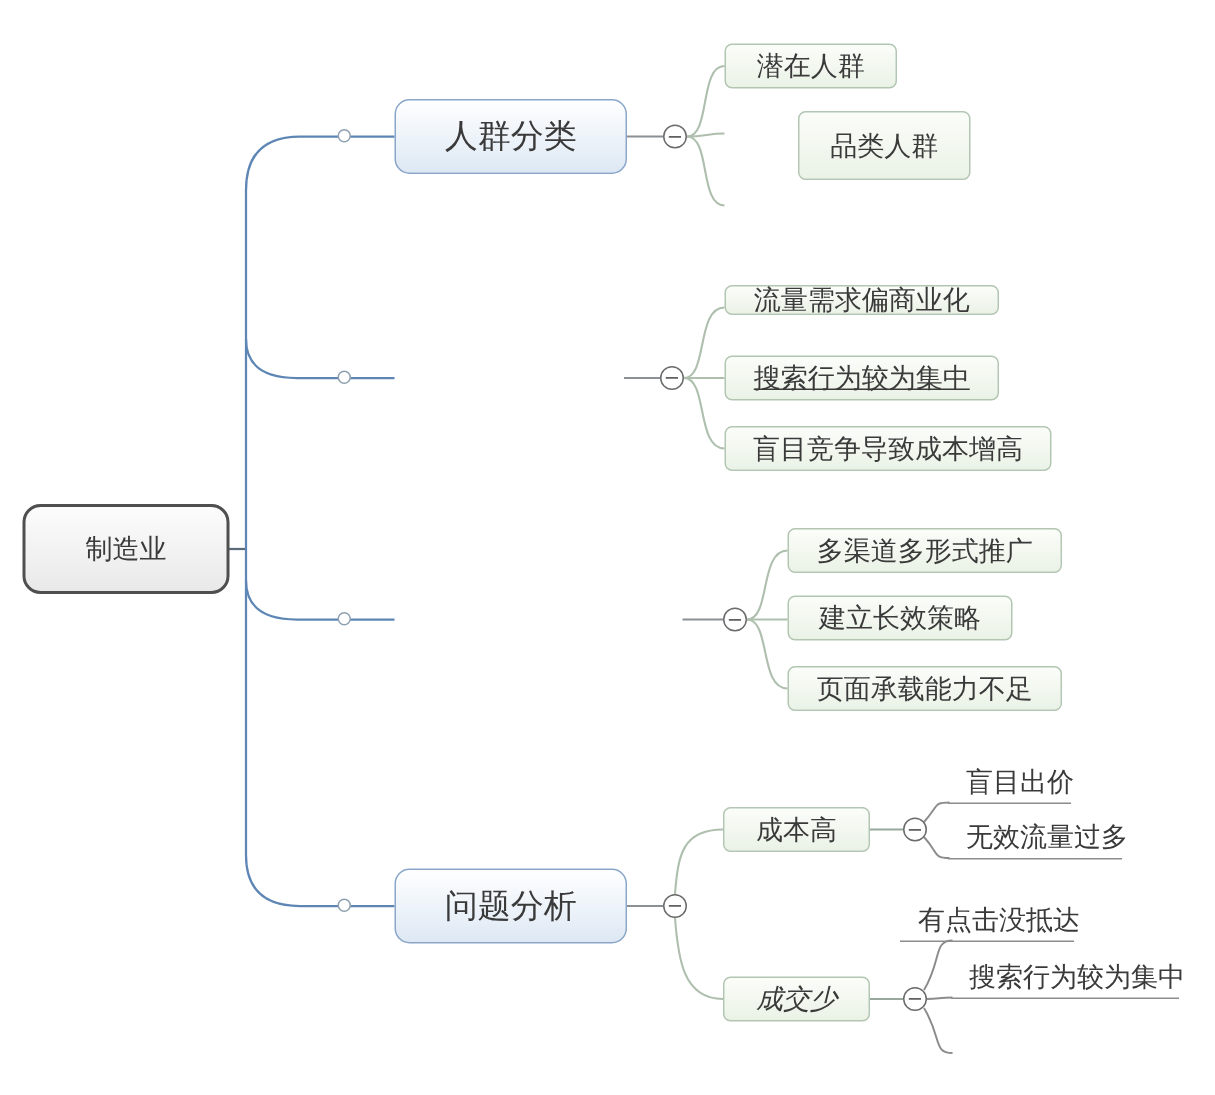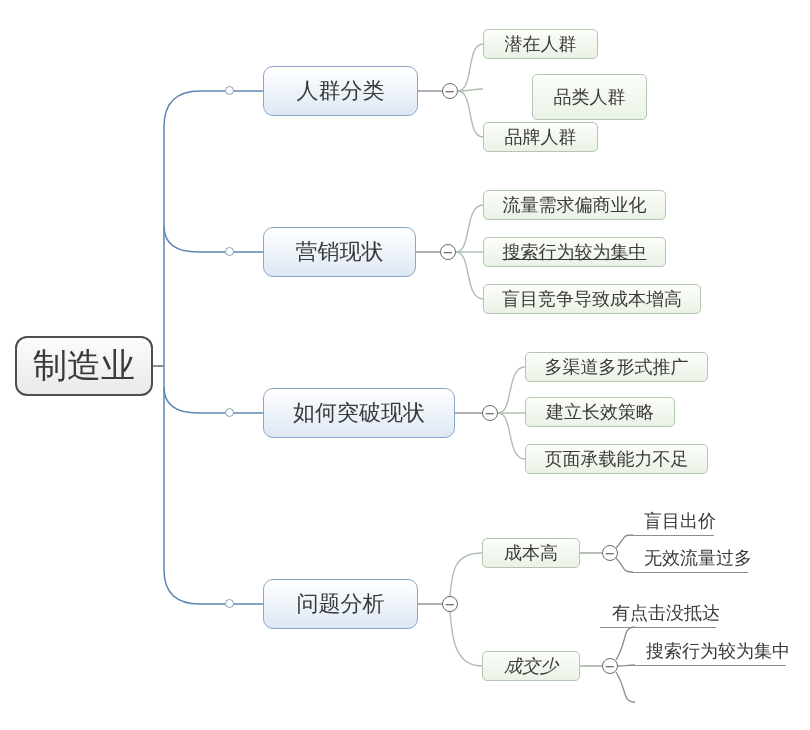--- a/index.html
+++ b/index.html
@@ -10,21 +10,21 @@
     overflow:hidden;
   }
   #wires { position:absolute; left:0; top:0; width:810px; height:730px; pointer-events:none; }
   .node {
     position:absolute; display:flex; align-items:center; justify-content:center;
     white-space:nowrap; color:#3a3a3a;
   }
   .root-node {
     border:2px solid #4f4f4f; border-radius:12px;
     background:linear-gradient(180deg,#fcfcfc 0%,#e9e9e9 100%);
-    font-size:34px;
+    font-size:18px;
   }
   .l2-node {
     border:1.4px solid #89a6c9; border-radius:10px;
     background:linear-gradient(180deg,#ffffff 0%,#dde8f4 100%);
     font-size:22px;
   }
   .l3-node {
     border:1.3px solid #b2c6b2; border-radius:5px;
     background:linear-gradient(180deg,#fbfdf9 0%,#eaf2e6 100%);
     font-size:18px;
@@ -93,29 +93,26 @@
       <path d="M 616 558 C 626 569 622 572 633 572"></path>
       <path d="M 616 660 C 628 640 622 627 635 627"></path>
       <path d="M 618 666 C 626 666 626 665 635 665"></path>
       <path d="M 616 672 C 628 692 622 702 635 702"></path>
     </g>
   </svg>
 
   <div class="node root-node" style="left:15px;top:336px;width:138px;height:60px;">制造业</div>
 
   <div class="node l2-node" style="left:263px;top:66px;width:155px;height:50px;">人群分类</div>
-  <div class="node l2-node" style="left:263px;top:227px;width:153px;height:50px;">营销现状</div>
-  <div class="node l2-node" style="left:263px;top:388px;width:192px;height:50px;">如何突破现状</div>
   <div class="node l2-node" style="left:263px;top:579px;width:155px;height:50px;">问题分析</div>
 
   <div class="node l3-node" style="left:483px;top:29px;width:115px;height:30px;">潜在人群</div>
   <div class="node l3-node" style="left:485px;top:74px;width:115px;height:46px;margin-left:47px;">品类人群</div>
-  <div class="node l3-node" style="left:483px;top:122px;width:115px;height:30px;">品牌人群</div>
 
-  <div class="node l3-node" style="left:483px;top:190px;width:183px;height:30px;">流量需求偏商业化</div>
+  <div class="node l3-node" style="left:483px;top:190px;width:183px;height:20px;">流量需求偏商业化</div>
   <div class="node l3-node" style="left:483px;top:237px;width:183px;height:30px;text-decoration:underline;">搜索行为较为集中</div>
   <div class="node l3-node" style="left:483px;top:284px;width:218px;height:30px;">盲目竞争导致成本增高</div>
 
   <div class="node l3-node" style="left:525px;top:352px;width:183px;height:30px;">多渠道多形式推广</div>
   <div class="node l3-node" style="left:525px;top:397px;width:150px;height:30px;">建立长效策略</div>
   <div class="node l3-node" style="left:525px;top:444px;width:183px;height:30px;">页面承载能力不足</div>
 
   <div class="node l3-node" style="left:482px;top:538px;width:98px;height:30px;">成本高</div>
   <div class="node l3-node" style="left:482px;top:651px;width:98px;height:30px;font-style:italic;">成交少</div>
 

